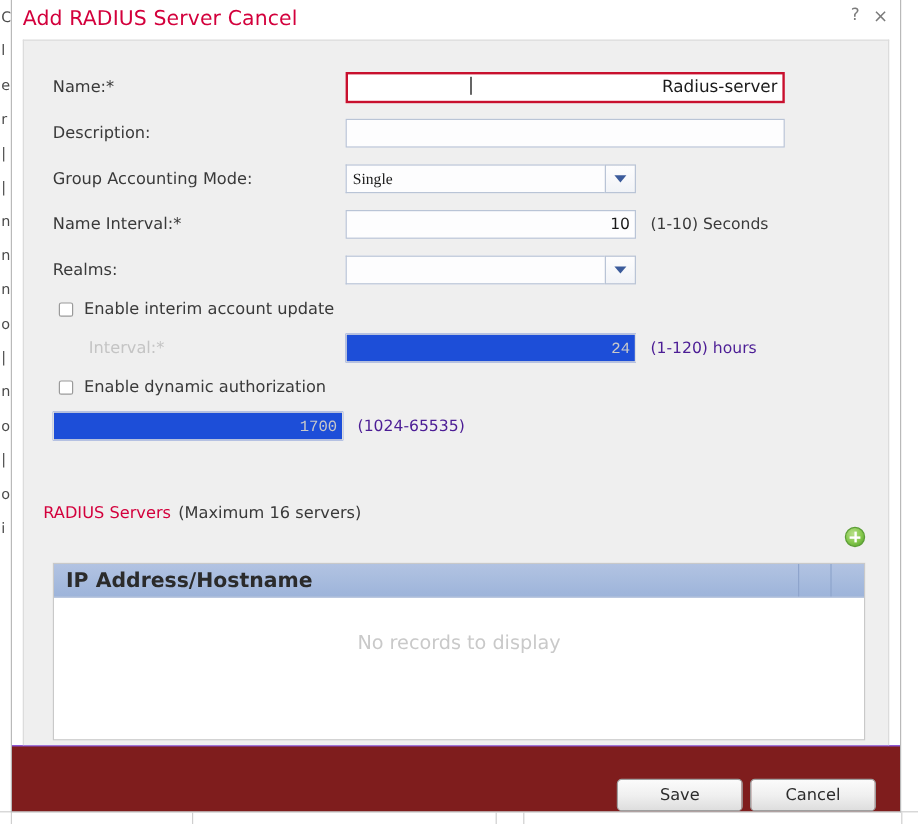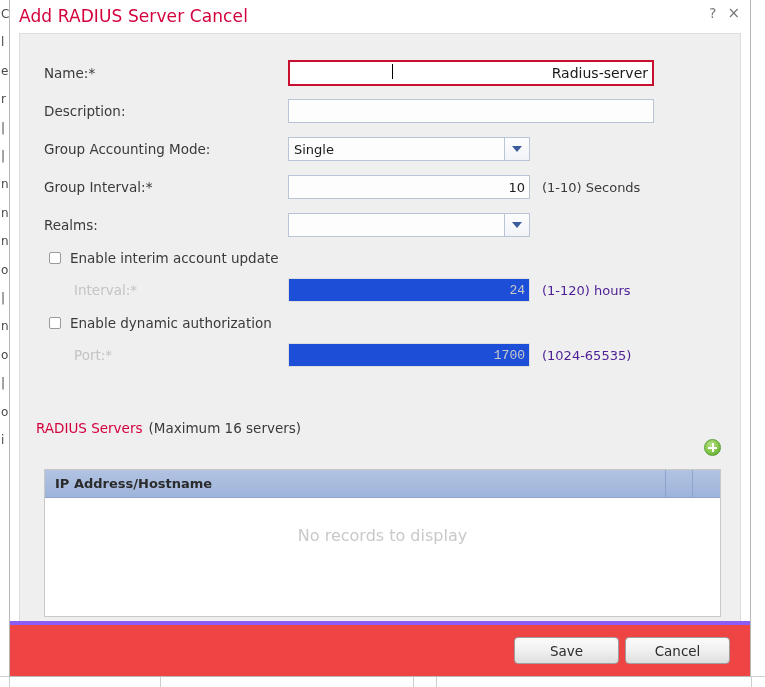--- a/index.html
+++ b/index.html
@@ -183,20 +183,21 @@
     flex: 1 1 auto;
     border: 1px solid #b9c4d6;
     border-right: none;
     background: #fdfdfe;
     font-size: 13px;
     color: #1a1a1a;
     display: flex;
     align-items: center;
     padding-left: 5px;
     box-sizing: border-box;
+    font-family: Liberation Serif, serif;
   }
   .dd .dd-btn {
     flex: 0 0 24px;
     border: 1px solid #b9c4d6;
     background: linear-gradient(to bottom, #fdfdfe 0%, #f1f3f7 100%);
     display: flex;
     align-items: center;
     justify-content: center;
     cursor: pointer;
   }
@@ -284,21 +285,21 @@
     position: relative;
     overflow: hidden;
   }
   .grid-head {
     display: flex;
     height: 27px;
     background: linear-gradient(to bottom, #b2c3e2 0%, #9db4da 100%);
     border-bottom: 1px solid #8ea4cc;
   }
   .grid-head .gh {
-    font-size: 13px;
+    font-size: 17px;
     font-weight: bold;
     color: #2b2b2b;
     display: flex;
     align-items: center;
     padding-left: 10px;
     box-sizing: border-box;
     border-right: 1px solid #8ea4cc;
   }
   .gh.c1 { flex: 1 1 auto; }
   .gh.c2 { flex: 0 0 27px; }
@@ -312,24 +313,24 @@
     padding-top: 28px;
     box-sizing: border-box;
     font-size: 16px;
     color: #c9c9c9;
   }
 
   
   .dlg-footer {
     flex: 0 0 55px;
     height: 55px;
-    background: #ef4444;
-    border-top: 4px solid #8b5cf6;
-    display: flex;
-    align-items: center;
+    background: #7f1d1d;
+    border-top: 1px solid #8b5cf6;
+    display: flex;
+    align-items: flex-end;
     justify-content: flex-end;
     padding-right: 20px;
     box-sizing: border-box;
     gap: 6px;
   }
   .btn {
     min-width: 105px;
     height: 27px;
     border: 1px solid #9f9f9f;
     border-radius: 4px;
@@ -403,21 +404,21 @@
         <div class="lbl">Group Accounting Mode:</div>
         <div class="dd">
           <div class="dd-field">Single</div>
           <div class="dd-btn">
             <span class="chev"></span>
           </div>
         </div>
       </div>
 
       <div class="row">
-        <div class="lbl">Group Interval:*</div>
+        <div class="lbl">Name Interval:*</div>
         <input class="txt" style="width: 242px; height: 24px;" value="10">
         <span class="hint">(1-10) Seconds</span>
       </div>
 
       <div class="row">
         <div class="lbl">Realms:</div>
         <div class="dd">
           <div class="dd-field"></div>
           <div class="dd-btn">
             <span class="chev"></span>
@@ -436,21 +437,20 @@
         <input class="txt" style="width: 242px; height: 24px;" disabled="" placeholder="24">
         <span class="hint disabled">(1-120) hours</span>
       </div>
 
       <div class="cbrow">
         <span class="cbox"></span>
         <span class="cblabel">Enable dynamic authorization</span>
       </div>
 
       <div class="row">
-        <div class="lbl disabled">Port:*</div>
         <input class="txt" style="width: 242px; height: 24px;" disabled="" placeholder="1700">
         <span class="hint disabled">(1024-65535)</span>
       </div>
 
       <div class="servers-head">
         <span class="servers-title">RADIUS Servers</span>
         <span class="servers-sub">(Maximum 16 servers)</span>
       </div>
 
       <div class="addbar">

